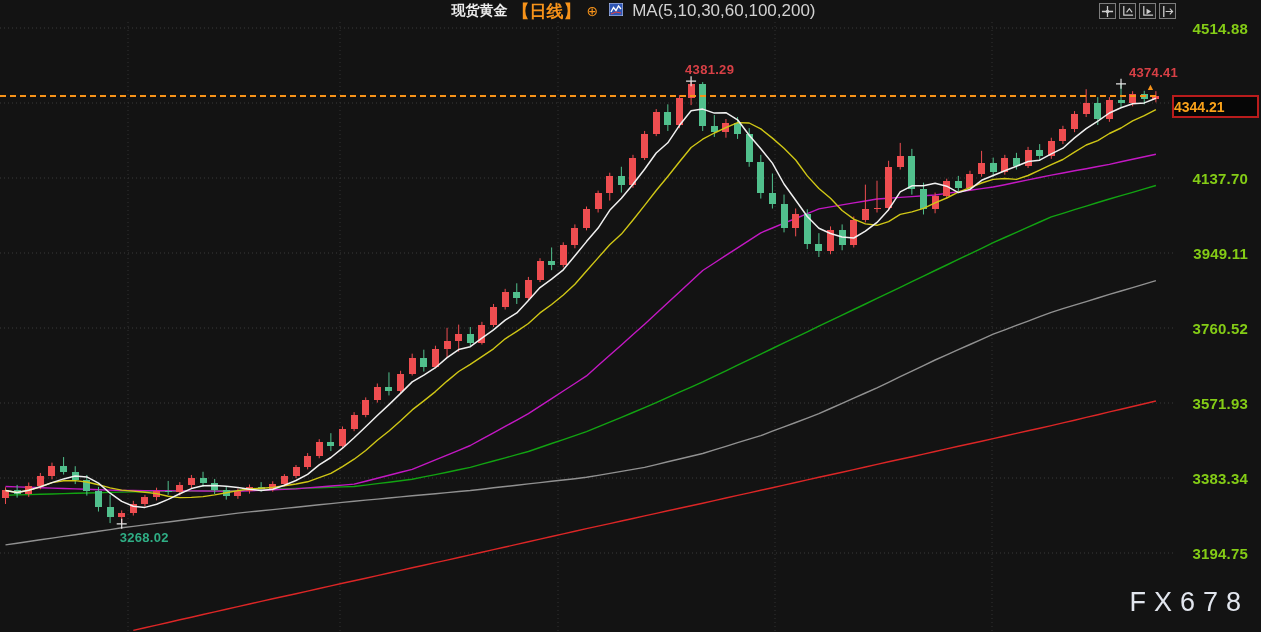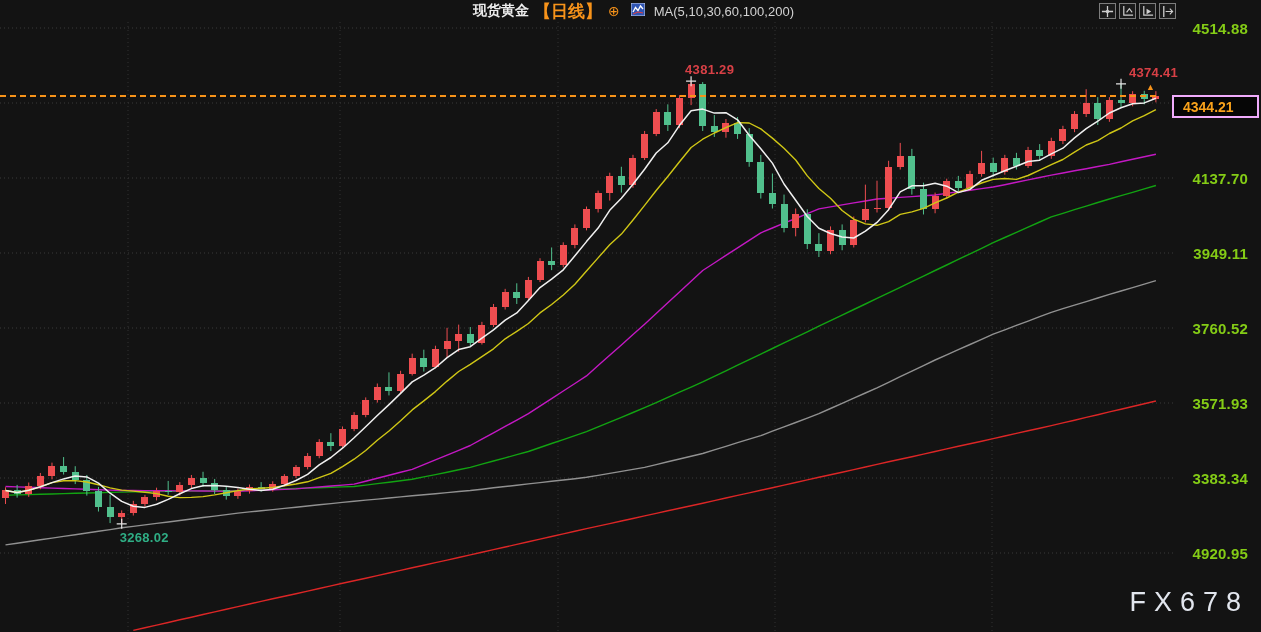--- a/index.html
+++ b/index.html
@@ -5,29 +5,29 @@
   html,body{margin:0;padding:0;background:#131313;}
   body{position:relative;width:1261px;height:632px;overflow:hidden;
        font-family:"Liberation Sans","DejaVu Sans",sans-serif;}
   #chart-svg{position:absolute;left:0;top:0;z-index:1;}
   .hdr{position:absolute;left:0;top:0;right:0;height:22px;display:flex;align-items:center;
        gap:9px;padding-left:6px;z-index:6;font-size:13px;white-space:nowrap;justify-content:center;}
   .sym{color:#ececec;font-weight:bold;font-size:14px;}
   .per{color:#f7931a;font-weight:bold;font-size:17px;margin-left:-4px;}
   .cplus{color:#f7931a;font-size:14px;line-height:1;margin-left:-3px;}
   .ind-ico{display:inline-block;margin-left:2px;}
-  .ma-line-lbl{font-size:13px;}
+  .ma-line-lbl{font-size:17px;}
   .toolbar{position:absolute;right:85px;top:3px;display:flex;gap:3px;z-index:7;}
   .tbtn{width:17px;height:16px;border:1px solid #7d7d7d;background:#1b1b1b;display:flex;
         align-items:center;justify-content:center;box-sizing:border-box;cursor:pointer;}
   .axis-lbl{position:absolute;right:13px;z-index:4;color:#84cc16;font-size:15px;
         font-weight:600;letter-spacing:.2px;}
   .price-box{position:absolute;left:1172px;top:95px;width:87px;height:23px;z-index:8;
-        border:2px solid #f0abfc;background:#060606;color:#f9a21b;font-size:14px;
-        font-weight:bold;line-height:21px;padding-left:9px;box-sizing:border-box;}
+        border:2px solid #b91c1c;background:#060606;color:#f9a21b;font-size:14px;
+        font-weight:bold;line-height:21px;box-sizing:border-box;}
   .tri{position:absolute;left:1146px;top:83px;z-index:8;color:#f7931a;font-size:9px;line-height:1;}
   .ann{position:absolute;z-index:5;font-weight:bold;font-size:13px;letter-spacing:.3px;}
   .watermark{position:absolute;right:12px;bottom:14px;z-index:5;color:#e2e6ee;
         font-size:27px;letter-spacing:8px;font-weight:400;}
 </style>
 </head>
 <body>
 
 <svg id="chart-svg" width="1261" height="632">
     <line x1="0" y1="28.01290827302949" x2="1174" y2="28.01290827302949" stroke="#3a3a3a" stroke-width="1" stroke-dasharray="1 3"></line>
@@ -296,21 +296,21 @@
   </span>
 </div>
 
 <div id="axis-labels">
     <div class="axis-lbl" style="top: 20.0129px;">4514.88</div>
     <div class="axis-lbl" style="top: 170.01px;">4137.70</div>
     <div class="axis-lbl" style="top: 245.008px;">3949.11</div>
     <div class="axis-lbl" style="top: 320.006px;">3760.52</div>
     <div class="axis-lbl" style="top: 395.004px;">3571.93</div>
     <div class="axis-lbl" style="top: 470.003px; text-align: right;">3383.34</div>
-    <div class="axis-lbl" style="top: 545.001px;">4920.95</div>
+    <div class="axis-lbl" style="top: 545.001px;">3194.75</div>
   </div>
 
 <div class="tri">▲</div>
 <div class="price-box">4344.21</div>
 
 <div id="annotations">
     <div class="ann" style="color: rgb(216, 64, 70); left: 685.08px; top: 62.1389px;">4381.29</div>
     <div class="ann" style="color: rgb(216, 64, 70); left: 1129.02px; top: 64.8749px;">4374.41</div>
     <div class="ann" style="color: rgb(47, 174, 133); left: 119.7px; top: 529.863px;">3268.02</div>
   </div>

